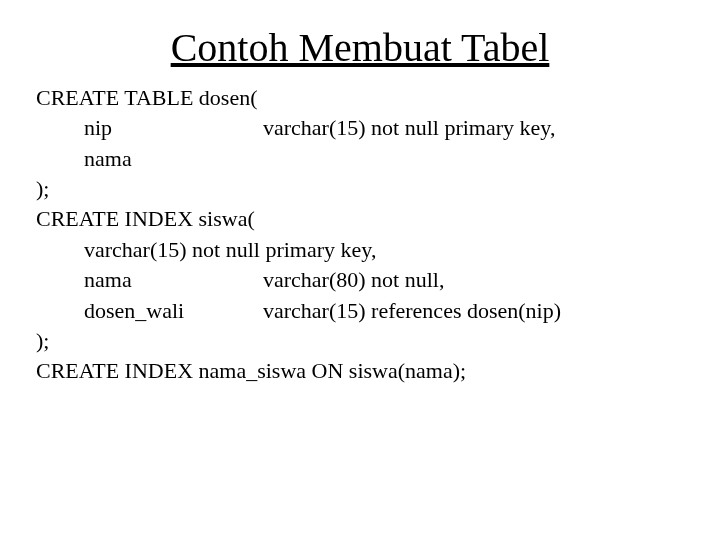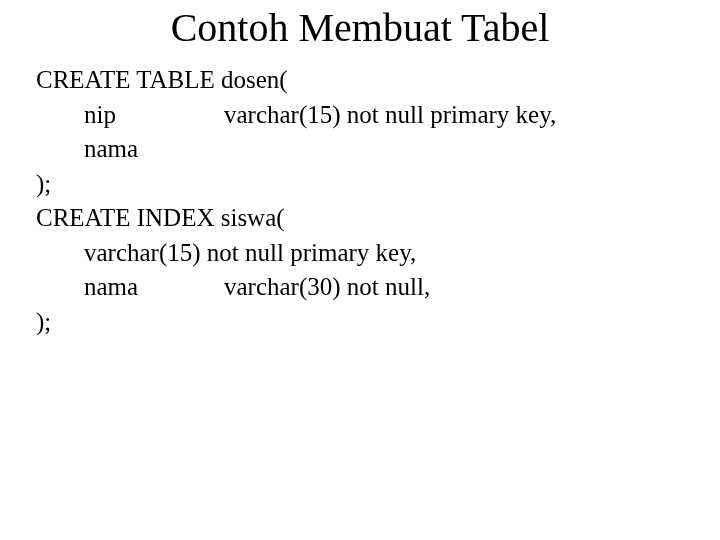--- a/index.html
+++ b/index.html
@@ -13,38 +13,40 @@
   }
   .slide {
     width: 720px;
     height: 540px;
     position: relative;
     box-sizing: border-box;
   }
   .title {
     font-size: 40px;
     text-align: center;
-    padding-top: 4px;
+    padding-top: 24px;
     padding-bottom: 4px;
     font-weight: normal;
     margin: 0;
+    text-decoration: underline;
   }
   .body {
     padding: 8px 18px 0 36px;
-    font-size: 25px;
+    font-size: 22px;
     line-height: 1.38;
   }
   .line {
     white-space: pre;
   }
   .indent {
     padding-left: 48px;
   }
   .col-wrap {
     display: flex;
+    gap: 39px;
   }
   .col-name {
     display: inline-block;
     min-width: 140px;
   }
 </style>
 </head>
 <body>
 
 <div class="slide">
@@ -66,23 +68,26 @@
     <div class="line">);</div>
 
     <div class="line">CREATE INDEX siswa(</div>
 
     <div class="line indent col-wrap">
       <span>varchar(15) not null primary key,</span>
     </div>
 
     <div class="line indent col-wrap">
       <span class="col-name">nama</span>
-      <span>varchar(30) not null,</span>
+      <span>varchar(80) not null,</span>
     </div>
 
     <div class="line indent col-wrap">
+      <span class="col-name">dosen_wali</span>
+      <span>varchar(15) references dosen(nip)</span>
     </div>
 
     <div class="line">);</div>
 
+    <div class="line">CREATE INDEX nama_siswa ON siswa(nama);</div>
 
   </div>
 </div>
 
 </body></html>

